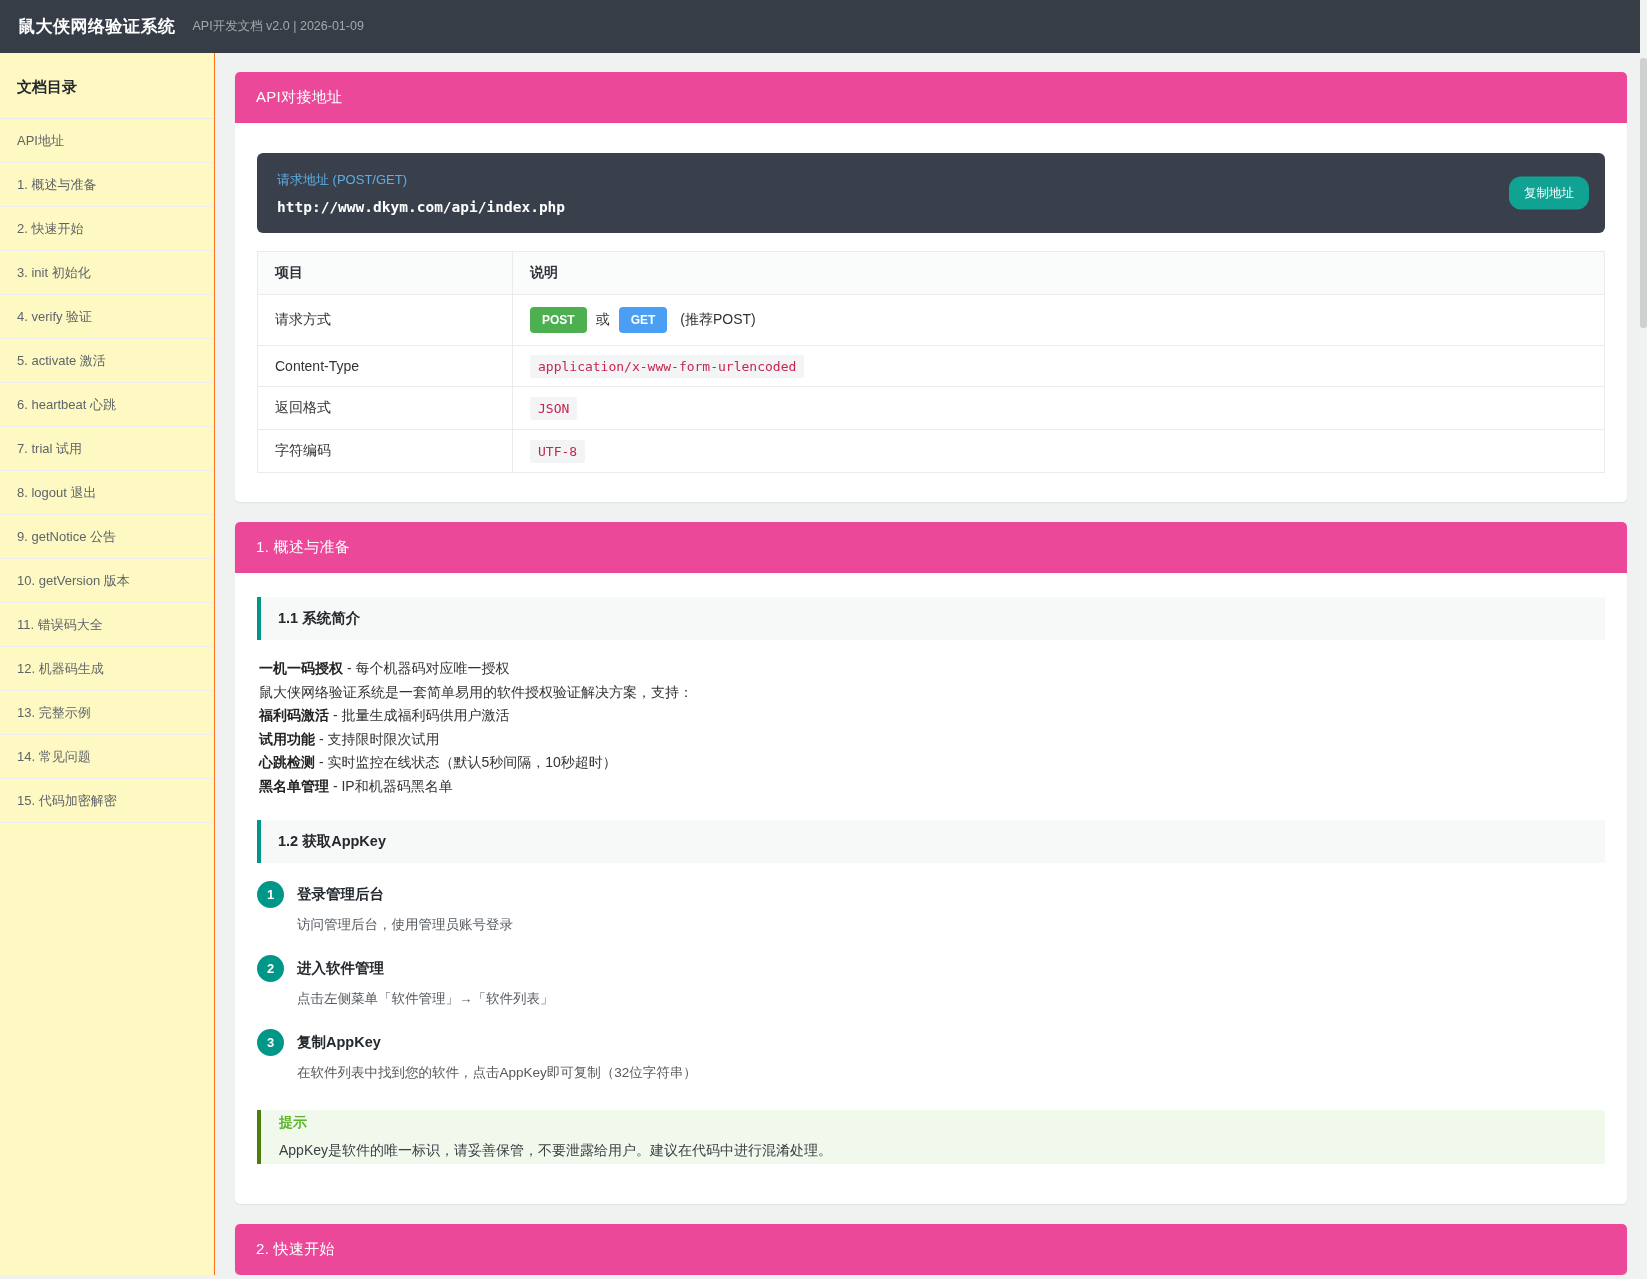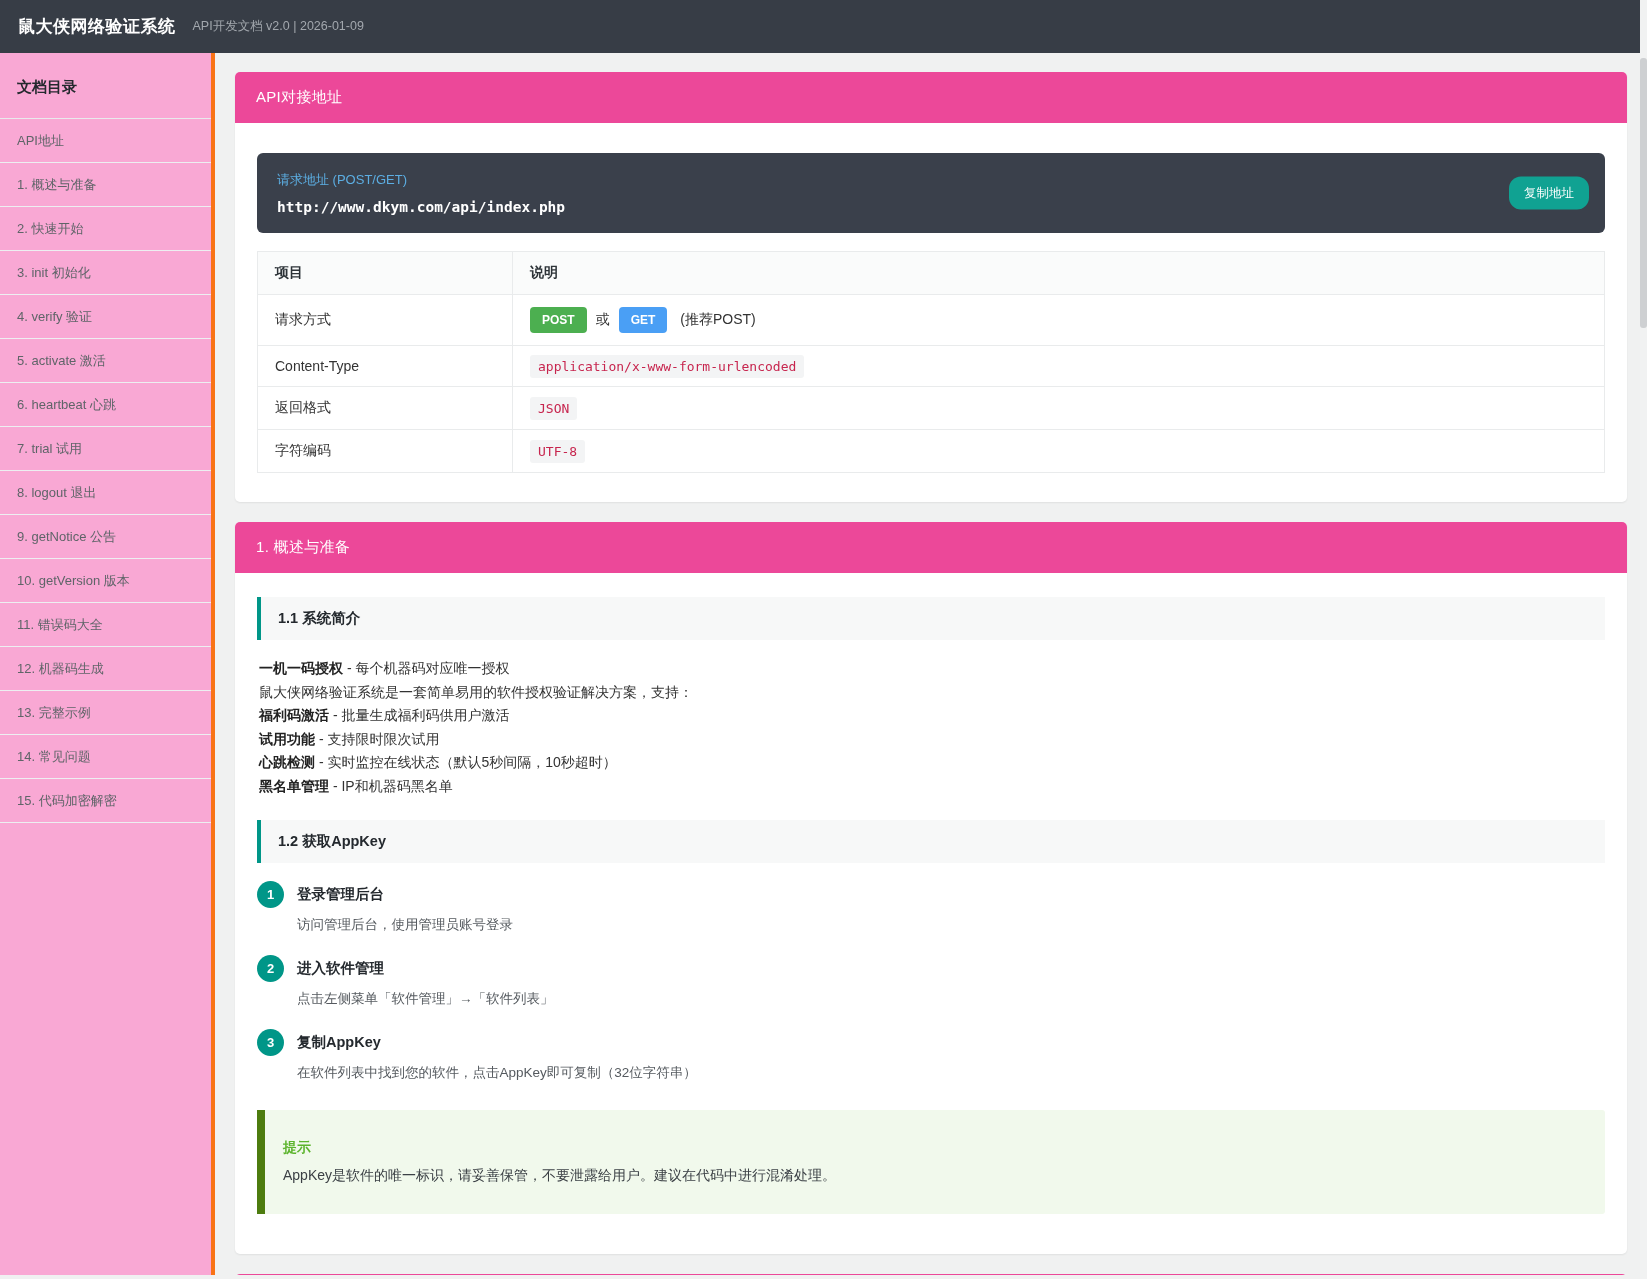--- a/index.html
+++ b/index.html
@@ -12,22 +12,22 @@
   .topbar {
     height: 53px; background: #373d46; display: flex; align-items: center;
     padding: 0 18px; gap: 17px;
   }
   .topbar-title { color: #ffffff; font-size: 17px; font-weight: bold; letter-spacing: .5px; }
   .topbar-sub { color: #a2a7ad; font-size: 12.5px; }
 
   
   .layout { display: flex; height: 1222px; }
   .sidebar {
-    width: 215px; flex-shrink: 0; background: #f9a8d4;
-    border-right: 4px solid #f97316; height: 100%;
+    width: 215px; flex-shrink: 0; background: #fef9c3;
+    border-right: 1px solid #f97316; height: 100%;
   }
   .sidebar-title {
     padding: 25px 17px 21px; font-size: 15px; font-weight: bold; color: #24292e;
     border-bottom: 1px solid #e8eaec;
   }
   .sidebar-item {
     height: 44px; line-height: 44px; padding: 0 17px; font-size: 13px;
     color: #5f6468; border-bottom: 1px solid #edeff1; cursor: pointer;
     white-space: nowrap;
   }
@@ -97,22 +97,22 @@
   .step { display: flex; gap: 13px; margin-bottom: 20px; }
   .step-num {
     width: 27px; height: 27px; border-radius: 50%; background: #009688;
     color: #fff; font-size: 13px; font-weight: bold; flex-shrink: 0;
     display: flex; align-items: center; justify-content: center; margin-top: 1px;
   }
   .step-title { font-weight: bold; font-size: 14.5px; color: #24292e; padding-top: 5px; margin-bottom: 12px; }
   .step-desc { font-size: 13.5px; color: #555a5f; }
 
   .tipbox {
-    background: #f1f9ec; border-left: 8px solid #4d7c0f;
-    padding: 29px 18px; margin-top: 28px; border-radius: 0 3px 3px 0;
+    background: #f1f9ec; border-left: 4px solid #4d7c0f;
+    padding: 4px 18px; margin-top: 28px; border-radius: 0 3px 3px 0;
   }
   .tip-title { color: #5cb42d; font-weight: bold; font-size: 14px; margin-bottom: 10px; }
   .tip-text { font-size: 14px; color: #3b4045; }
 
   
   .scrollbar-track {
     position: fixed; top: 0; right: 0; width: 7px; height: 1279px;
     background: #f1f2f2; z-index: 10;
   }
   .scrollbar-thumb {

